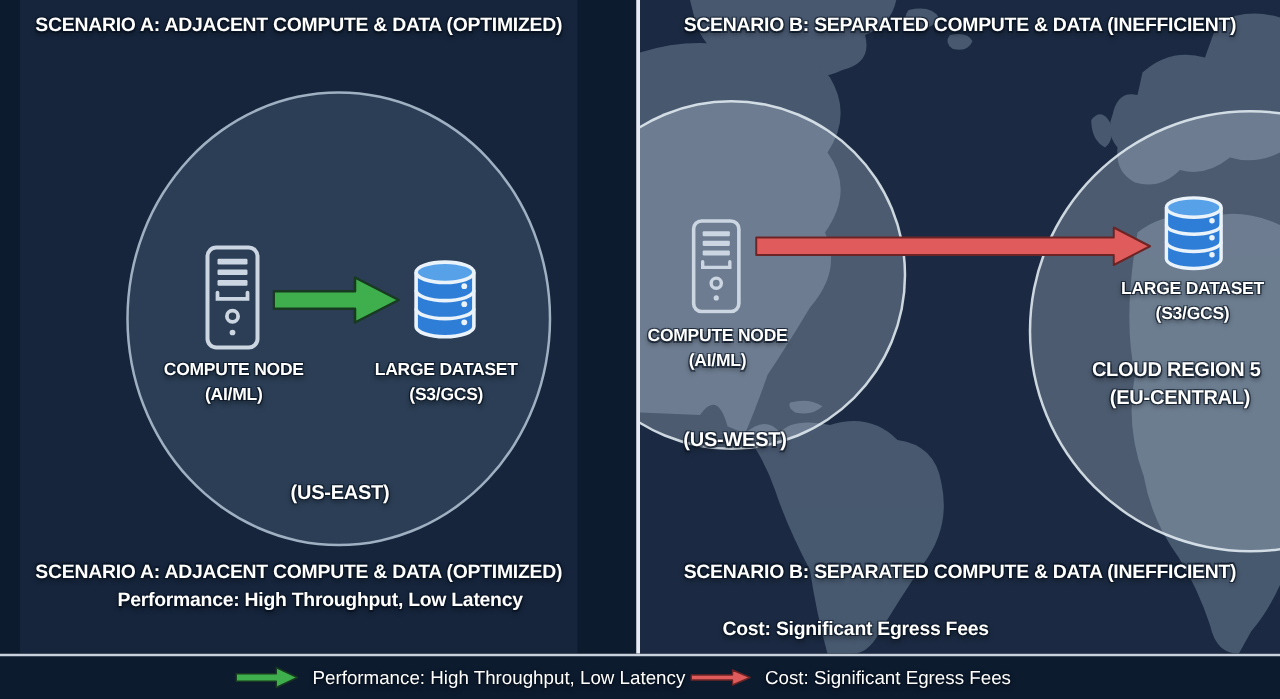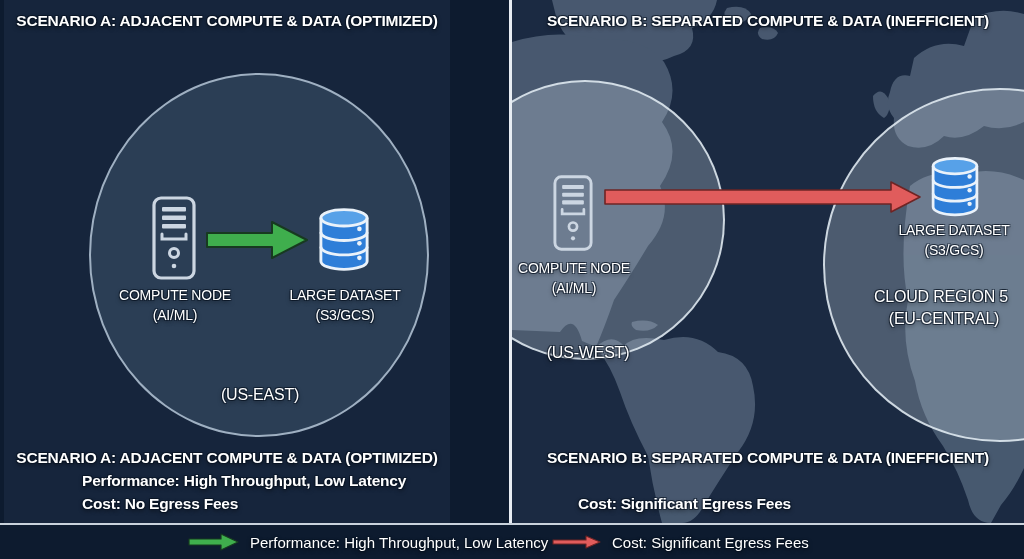--- a/index.html
+++ b/index.html
@@ -12,30 +12,30 @@
     --db-blue:#2e7ed8; --db-blue-top:#57a1e8; --db-outline:#eaf2fa;
     --icon-stroke:#ccd6e2; --legend-bg:#0d1b2f; --legend-border:#c9d2dc;
   }
   *{margin:0;padding:0;box-sizing:border-box}
   html,body{width:1024px;height:559px;background:#0d1b2f}
   #app{
     position:relative;width:1024px;height:559px;overflow:hidden;
     font-family:"Liberation Sans",sans-serif;color:var(--text);
   }
   .panel{position:absolute;top:0;height:523px;overflow:hidden}
-  #panel-a{left:4px;width:446px;background:var(--panel-a-bg)}
+  #panel-a{left:16px;width:446px;background:var(--panel-a-bg)}
   #panel-b{left:512px;width:512px;background:var(--panel-b-ocean)}
   #divider{position:absolute;left:509px;top:0;width:3px;height:523px;background:var(--divider)}
   .shadowed{text-shadow:-1px -1px 0 rgba(8,18,32,.55),1px -1px 0 rgba(8,18,32,.55),
             -1px 1px 0 rgba(8,18,32,.55),1px 1px 0 rgba(8,18,32,.55),0 2px 4px rgba(0,0,0,.55)}
   .panel-title{
     position:absolute;top:12px;left:50%;transform:translateX(-50%);
     font-size:15.5px;font-weight:bold;letter-spacing:-0.2px;white-space:nowrap;
   }
-  .lbl{position:absolute;transform:translateX(-50%);white-space:nowrap;font-weight:normal}
+  .lbl{position:absolute;transform:translateX(-50%);white-space:nowrap;font-weight:bold}
   .node-label{font-size:14px;letter-spacing:-0.2px}
   .region-label{font-size:16px;letter-spacing:-0.2px}
   .region-circle-a{
     position:absolute;left:85px;top:73px;width:340px;height:364px;border-radius:50%;
     background:var(--circle-a-fill);border:2px solid var(--circle-a-border);
   }
   .region-circle-b{
     position:absolute;border-radius:50%;
     background:var(--circle-b-fill);border:2px solid var(--circle-b-border);
   }
@@ -92,21 +92,20 @@
 
     <div class="lbl node-label shadowed" style="left:171px;top:287px">COMPUTE NODE</div>
     <div class="lbl node-label shadowed" style="left:171px;top:307px">(AI/ML)</div>
     <div class="lbl node-label shadowed" style="left:341px;top:287px">LARGE DATASET</div>
     <div class="lbl node-label shadowed" style="left:341px;top:307px">(S3/GCS)</div>
 
     <div class="lbl region-label shadowed" style="left:256px;top:386px">(US-EAST)</div>
 
     <div class="summary-title shadowed" style="top:449px">SCENARIO A: ADJACENT COMPUTE &amp; DATA (OPTIMIZED)</div>
     <div class="summary-line shadowed" style="left:78px;top:472px">Performance: High Throughput, Low Latency</div>
-    <div class="summary-line shadowed" style="left:78px;top:495px">Cost: No Egress Fees</div>
   </div>
 
   <div class="panel" id="panel-b">
 
     <svg id="map-svg" width="512" height="523" viewBox="0 0 512 523">
       <g style="fill:var(--map-land)" opacity="0.9">
 
         <path d="M40,0 L205,0 Q201,20 180,28 Q186,50 162,56 Q137,68 112,57 Q88,66 70,47 Q50,38 44,16 Z"></path>
 
         <path d="M215,8 q18,-4 24,6 q-6,12 -22,8 q-8,-7 -2,-14 Z"></path>

